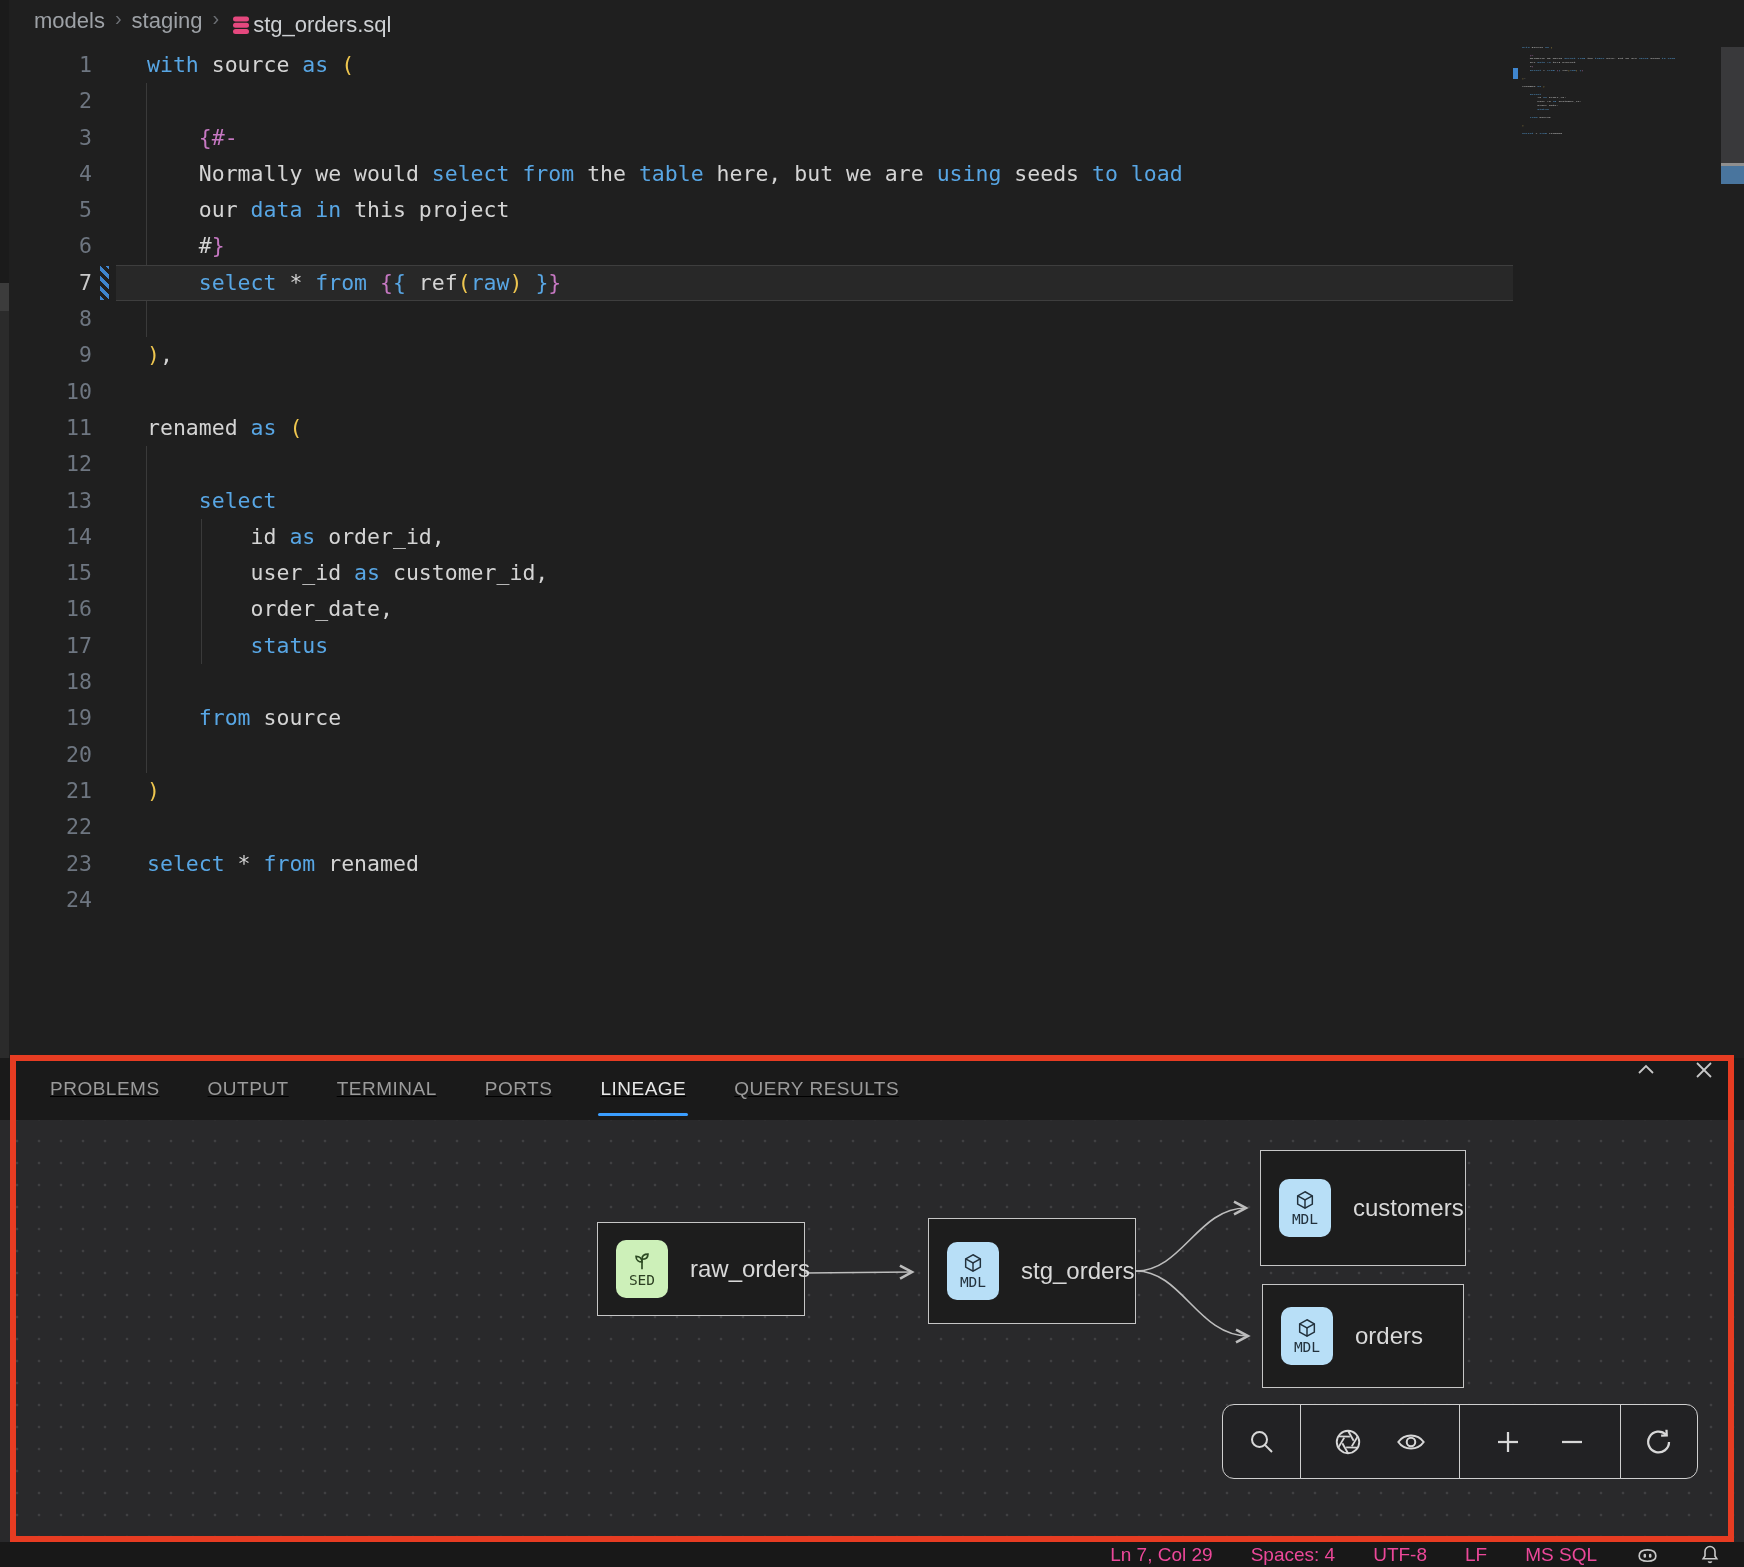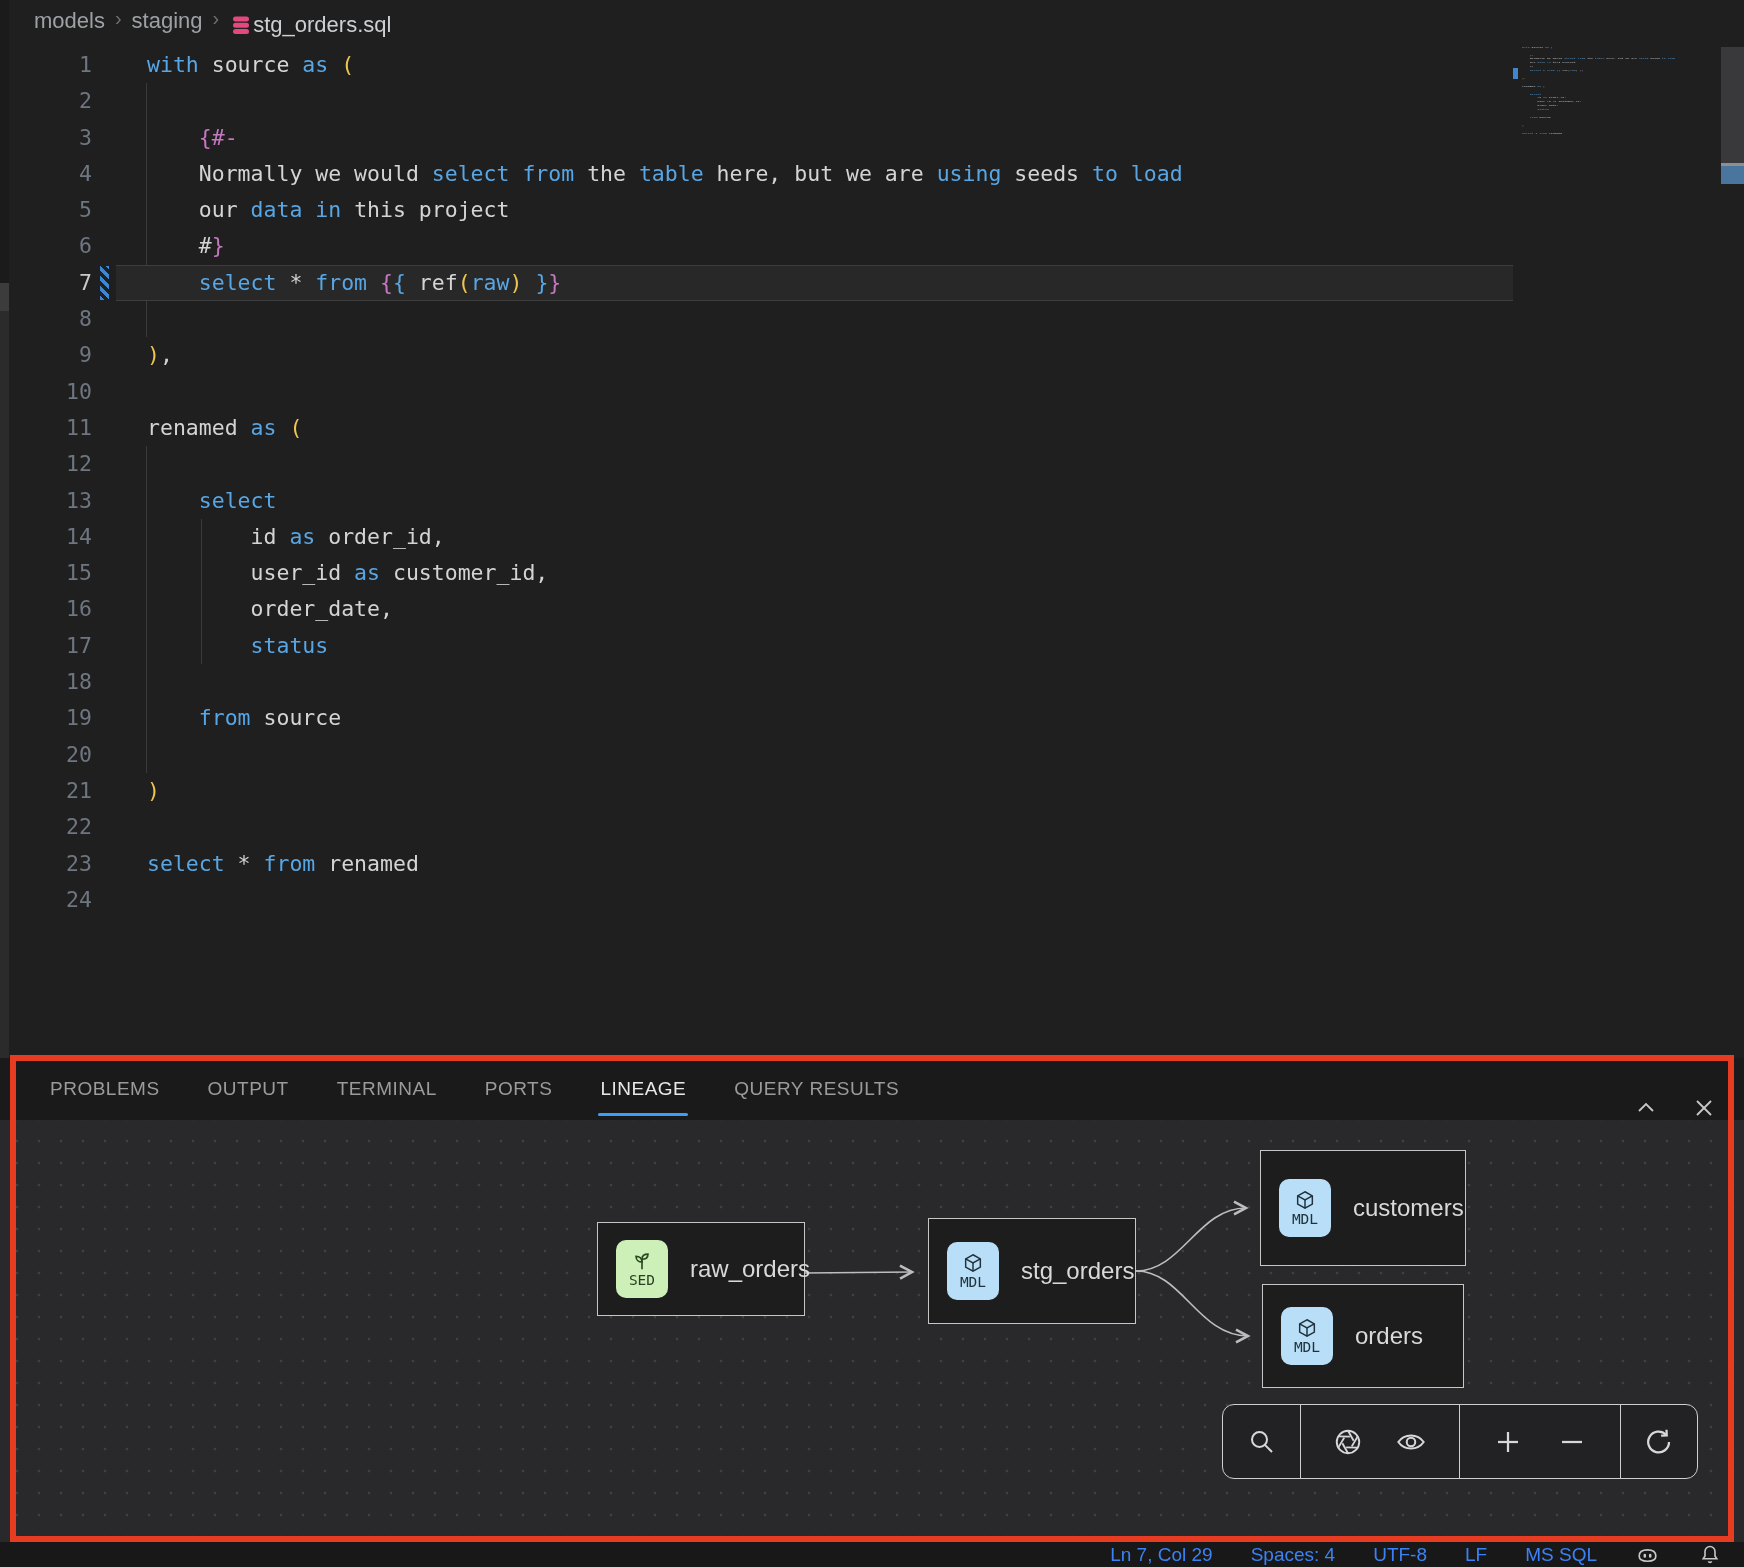--- a/index.html
+++ b/index.html
@@ -38,21 +38,21 @@
            font-family:"DejaVu Sans Mono",monospace;font-size:21.5px;}
   .mm-line{height:36.3px;line-height:36.3px;white-space:pre;}
   .mm-marker{position:absolute;left:-9px;top:23px;width:5px;height:11px;background:#3f86cf;}
   .scroll-zone{position:absolute;left:1721px;top:47px;width:23px;height:116px;background:#39393b;}
   .scroll-sep{position:absolute;left:1721px;top:163px;width:23px;height:3px;background:#8f8f8f;}
   .scroll-thumb{position:absolute;left:1721px;top:166px;width:23px;height:18px;background:#49759e;}
 
   
   .panel{position:absolute;left:0;top:1058px;width:1744px;height:484px;background:#1a1a1a;}
   .panel-tabs{position:absolute;left:0;top:0;width:1744px;height:62px;display:flex;
-              align-items:flex-end;padding-left:50px;box-sizing:border-box;gap:48px;}
+              align-items:flex-start;padding-left:50px;box-sizing:border-box;gap:48px;text-decoration:underline;}
   .ptab{position:relative;height:62px;display:flex;align-items:center;color:#9b9b9b;
         font-size:19px;letter-spacing:.5px;cursor:pointer;}
   .ptab.active{color:#e8e8e8;}
   .ptab.active::after{content:"";position:absolute;left:-2px;right:-2px;bottom:4px;height:3px;
         background:#3b9eff;border-radius:2px;}
   .panel-actions{margin-left:auto;display:flex;gap:34px;padding-right:28px;}
   .panel-actions svg{display:block;}
 
   
   .canvas{position:absolute;left:0;top:62px;width:1744px;height:422px;background:#29292b;
@@ -76,21 +76,21 @@
             border:1.5px solid #cfcfcf;border-radius:12px;box-sizing:border-box;
             display:flex;background:#222224;}
   .gcell{display:flex;align-items:center;justify-content:space-evenly;height:100%;}
   .gcell + .gcell{border-left:1.5px solid #cfcfcf;}
   .gc1{width:77px;} .gc2{width:158px;} .gc3{width:160px;} .gc4{flex:1;}
   .gbtn{display:flex;align-items:center;justify-content:center;cursor:pointer;}
 
   
   .statusbar{position:absolute;left:0;top:1542px;width:1744px;height:25px;background:#181818;
              display:flex;align-items:center;justify-content:flex-end;gap:38px;
-             padding-right:22px;box-sizing:border-box;color:#3b82f6;font-size:19px;}
+             padding-right:22px;box-sizing:border-box;color:#ec4899;font-size:19px;}
   .sb-item{cursor:pointer;white-space:nowrap;}
   .statusbar svg{display:block;}
 
   
   .annotation{position:absolute;left:10px;top:1055px;width:1724px;height:487px;
               border:6px solid #e73c22;box-sizing:border-box;pointer-events:none;z-index:50;}
 </style>
 </head>
 <body>
 

